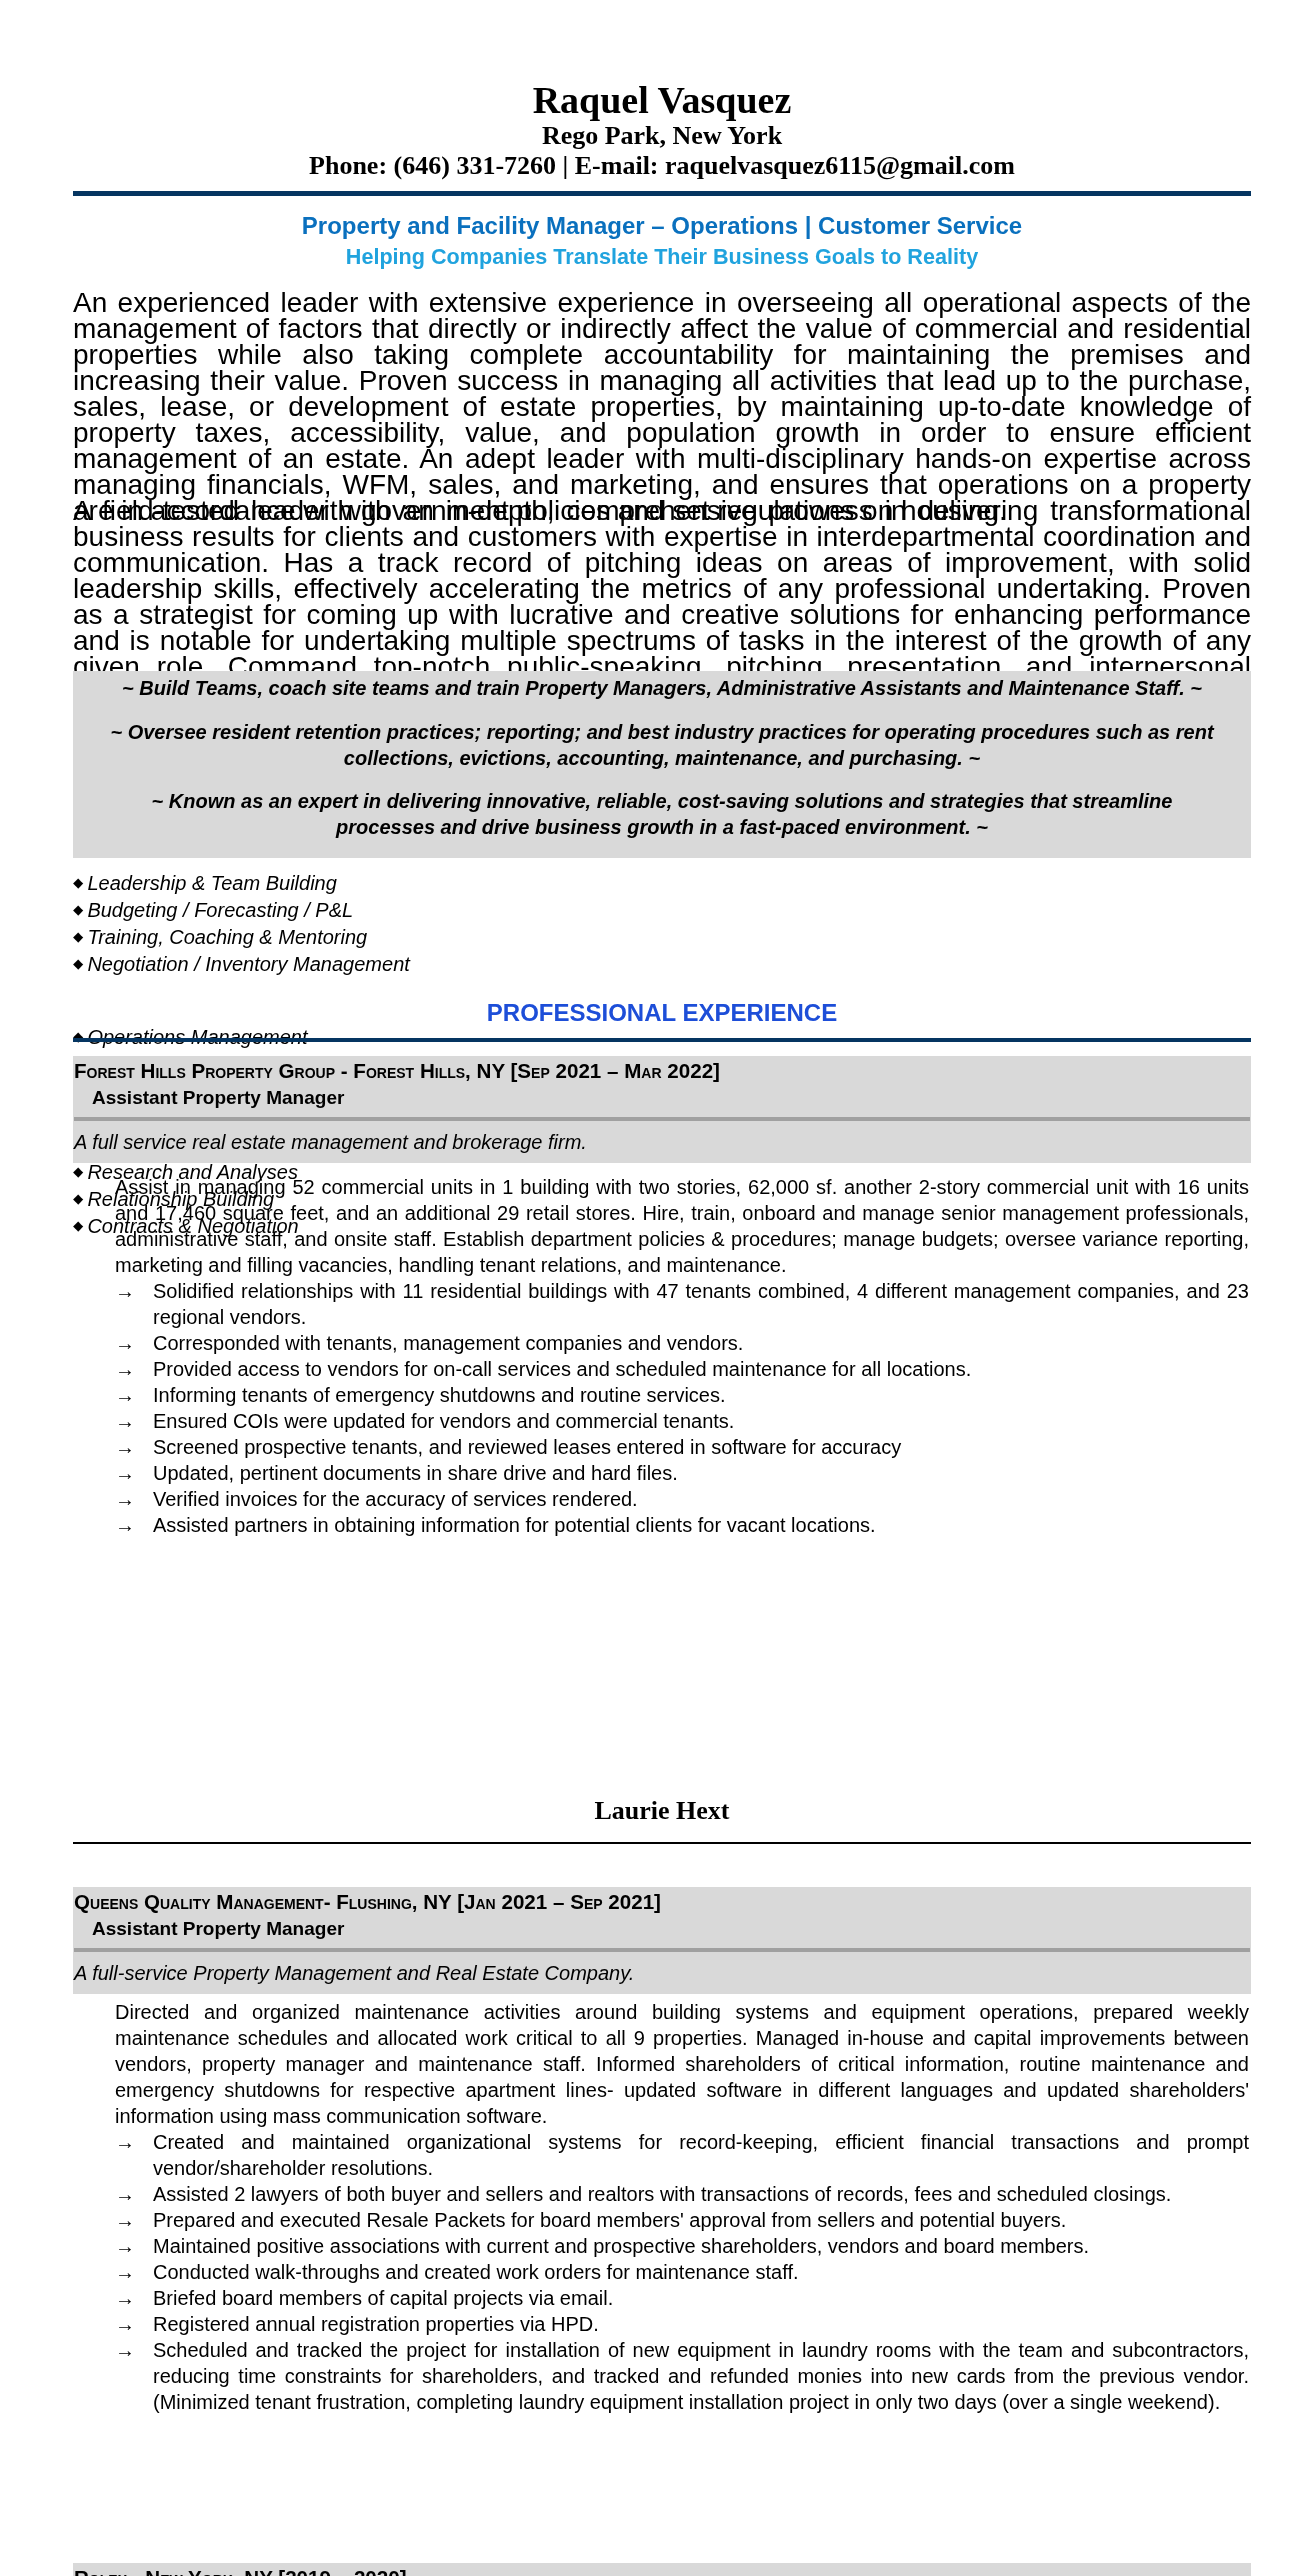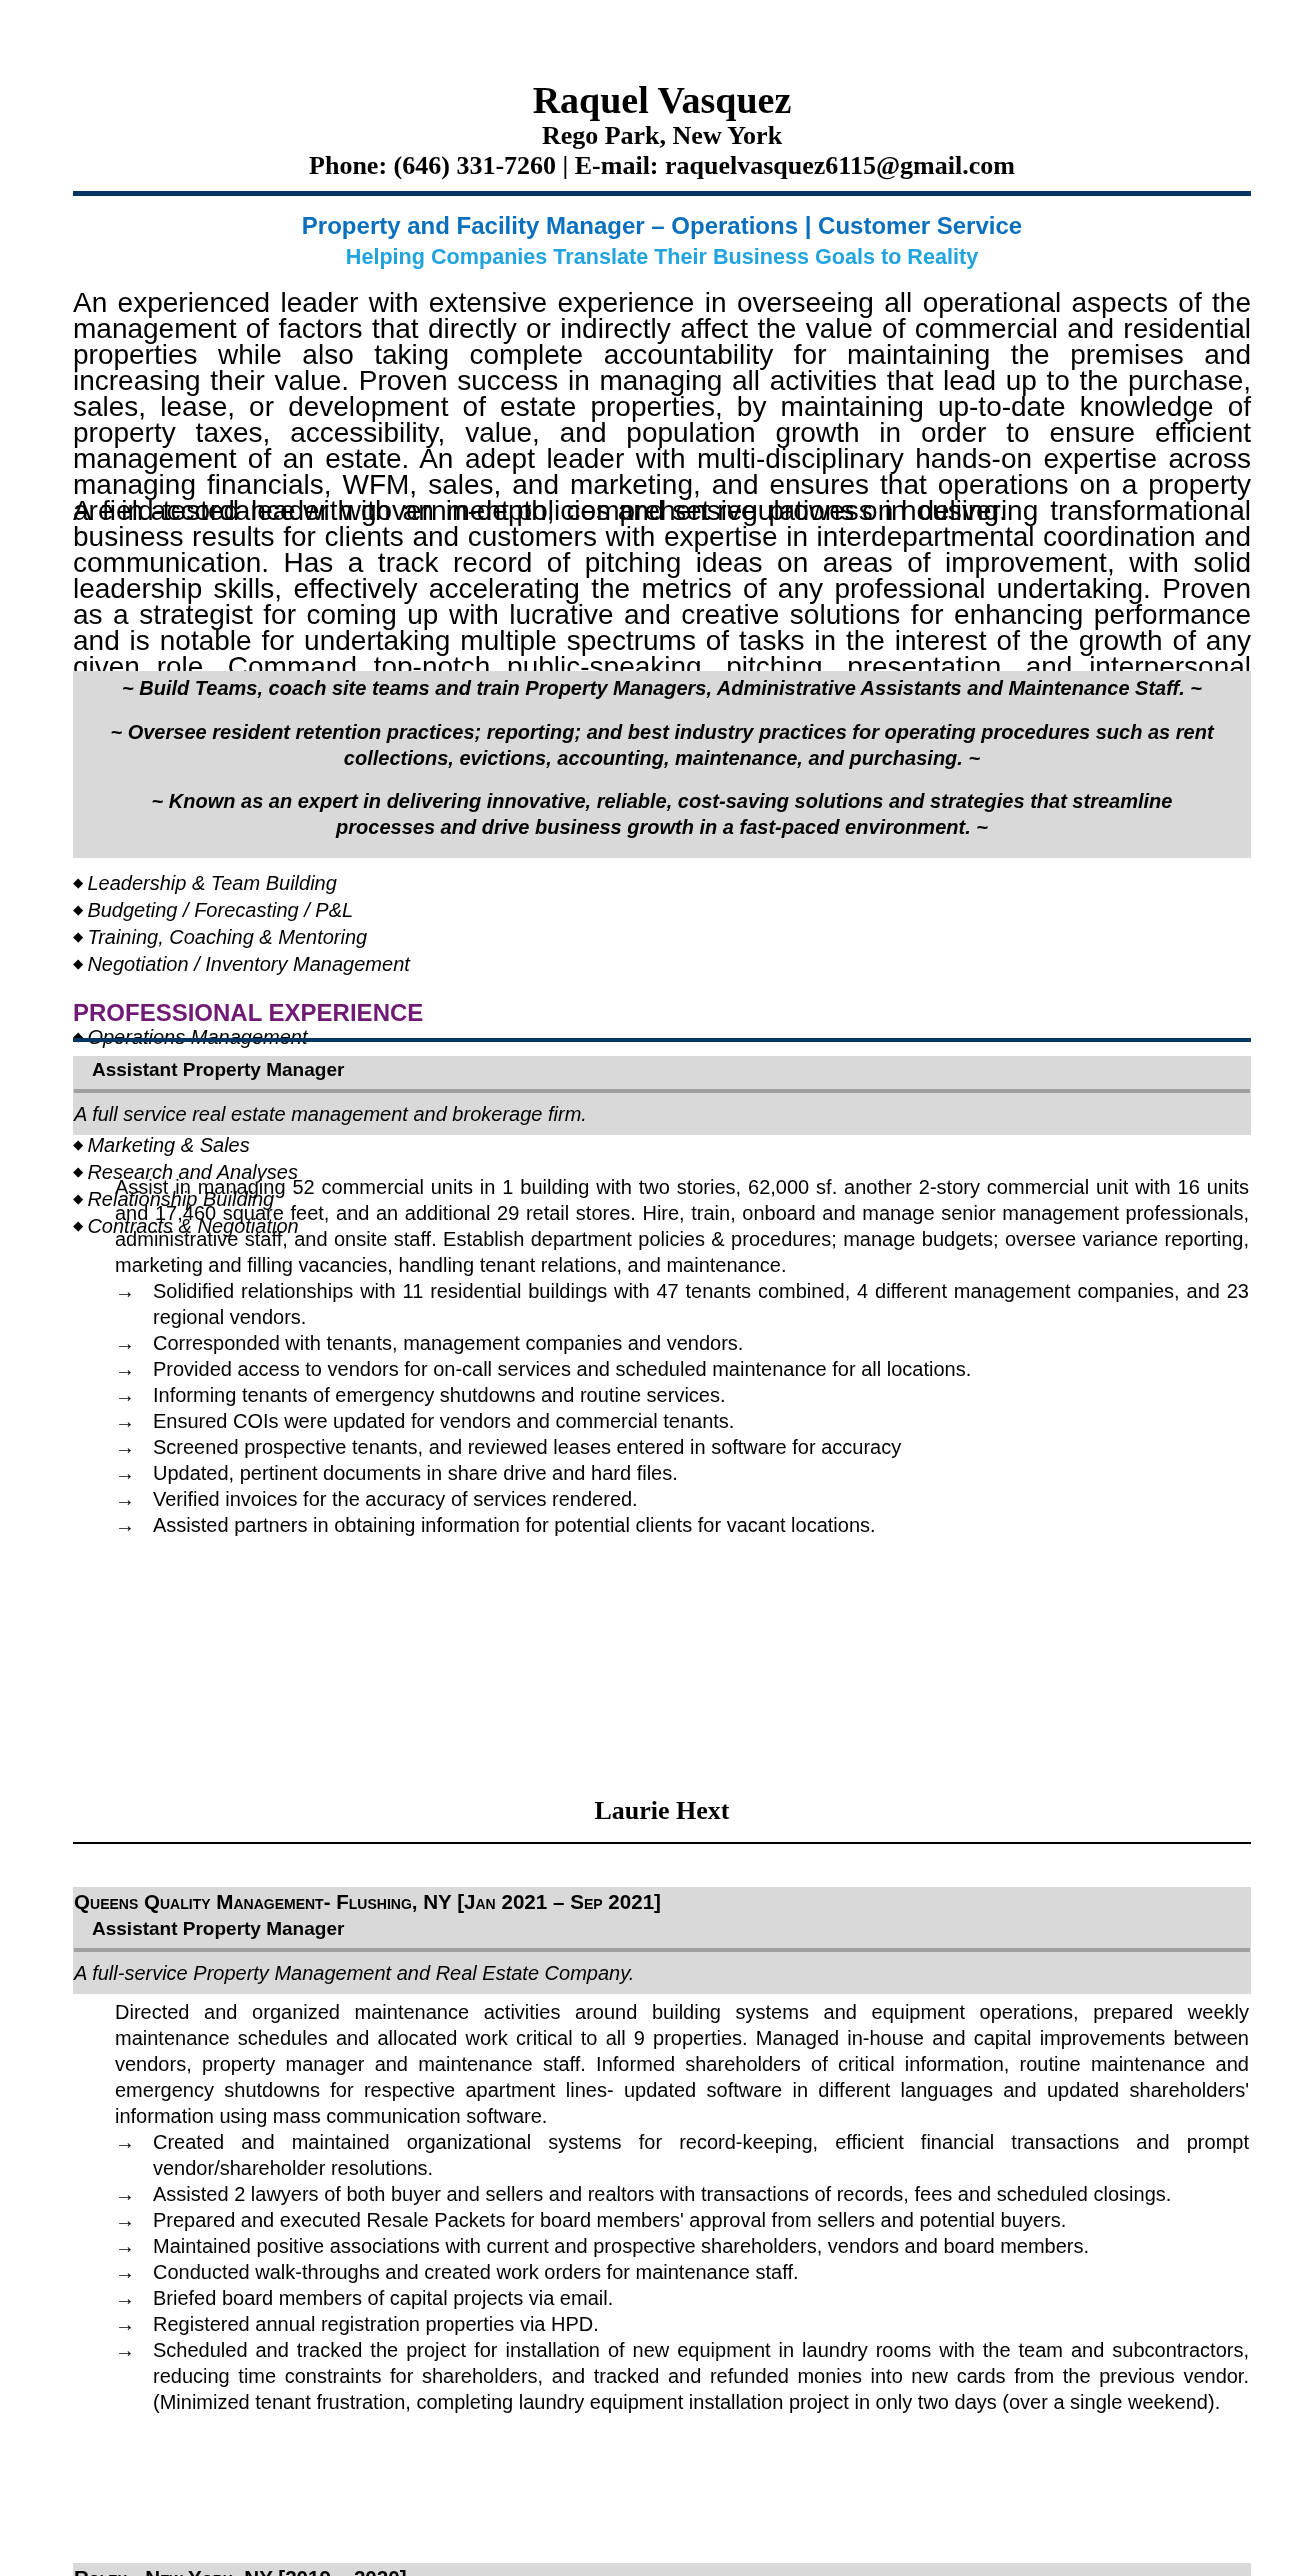--- a/index.html
+++ b/index.html
@@ -18,21 +18,21 @@
 
   .para { position: absolute; left: 0; width: 100%; font-size: 28px; line-height: 26px; text-align: justify; }
   .graybox { position: absolute; left: 0; width: 100%; background: #d9d9d9; }
   .graybox .hl { font-size: 20px; font-weight: bold; font-style: italic; text-align: center; line-height: 26px; }
 
   .skills { position: absolute; top: 871px; left: 0; width: 100%; display: flex; flex-direction: column; }
   .skill-col { font-size: 20px; font-style: italic; line-height: 24px; }
   .skill-col .it { white-space: nowrap; }
   .skill-col .dia { font-style: normal; font-size: 13.4px; margin-right: 4.1px; position: relative; top: -3.1px; }
 
-  .sec-title { position: absolute; left: 0; width: 100%; font-size: 24px; font-weight: bold; color: #701a75; line-height: 29px; }
+  .sec-title { position: absolute; left: 0; width: 100%; font-size: 24px; font-weight: bold; color: #1d4ed8; text-align: center; line-height: 29px; }
 
   .job-head { position: absolute; left: 0; width: 100%; background: #d9d9d9; }
   .job-co { font-size: 20.6px; font-weight: bold; line-height: 27px; padding: 1px 1px 0; font-variant: small-caps; }
   .job-role { font-size: 19px; font-weight: bold; line-height: 27px; padding: 0 19px; }
   .job-sep { height: 3.6px; background: #a0a0a0; margin: 6.2px 1px 2.1px; }
   .job-desc { font-size: 20px; font-style: italic; line-height: 27px; padding: 6.2px 1px 7.2px; }
 
   .job-body { position: absolute; left: 42px; width: 1134px; font-size: 20px; line-height: 26px; }
   .job-body .intro { text-align: justify; }
   .bl { display: flex; text-align: justify; }
@@ -82,20 +82,21 @@
       <div class="it"><span class="dia">◆</span><span>Research and Analyses</span></div>
       <div class="it"><span class="dia">◆</span><span>Relationship Building</span></div>
       <div class="it"><span class="dia">◆</span><span>Contracts &amp; Negotiation</span></div>
     </div>
   </div>
 
   <div class="sec-title" style="top:998px;">PROFESSIONAL EXPERIENCE</div>
   <div class="rule-navy" style="top:1038px; height:3.6px;"></div>
 
   <div class="job-head" style="top:1056px;">
+    <div class="job-co">Forest Hills Property Group - Forest Hills, NY [Sep 2021 – Mar 2022]</div>
     <div class="job-role">Assistant Property Manager</div>
     <div class="job-sep"></div>
     <div class="job-desc">A full service real estate management and brokerage firm.</div>
   </div>
   <div class="job-body" style="top:1174px;">
     <div class="intro">Assist in managing 52 commercial units in 1 building with two stories, 62,000 sf. another 2-story commercial unit with 16 units and 17,460 square feet, and an additional 29 retail stores. Hire, train, onboard and manage senior management professionals, administrative staff, and onsite staff. Establish department policies &amp; procedures; manage budgets; oversee variance reporting, marketing and filling vacancies, handling tenant relations, and maintenance.</div>
     <div class="bl">
         <span class="arr">→</span>
         <span class="tx">Solidified relationships with 11 residential buildings with 47 tenants combined, 4 different management companies, and 23 regional vendors.</span>
       </div>

